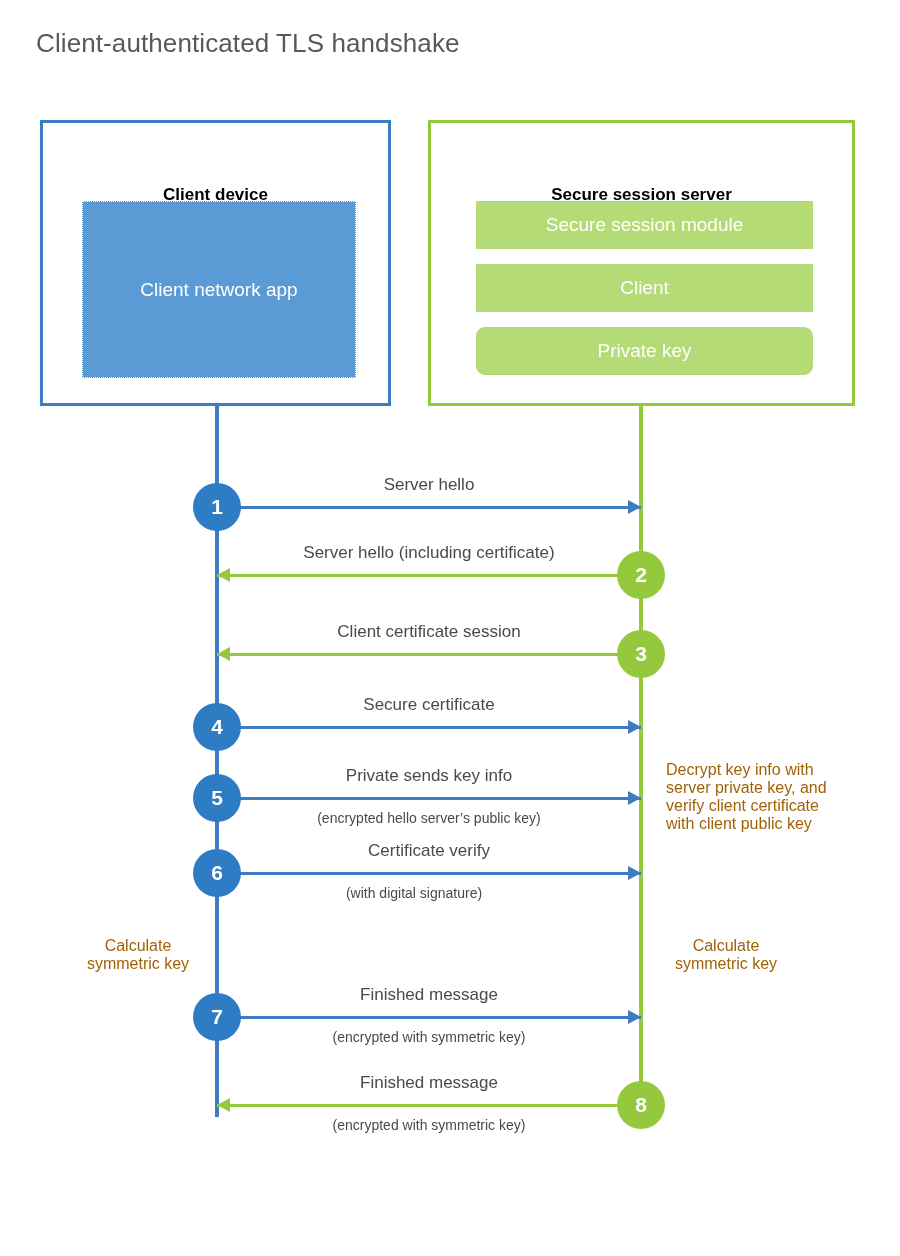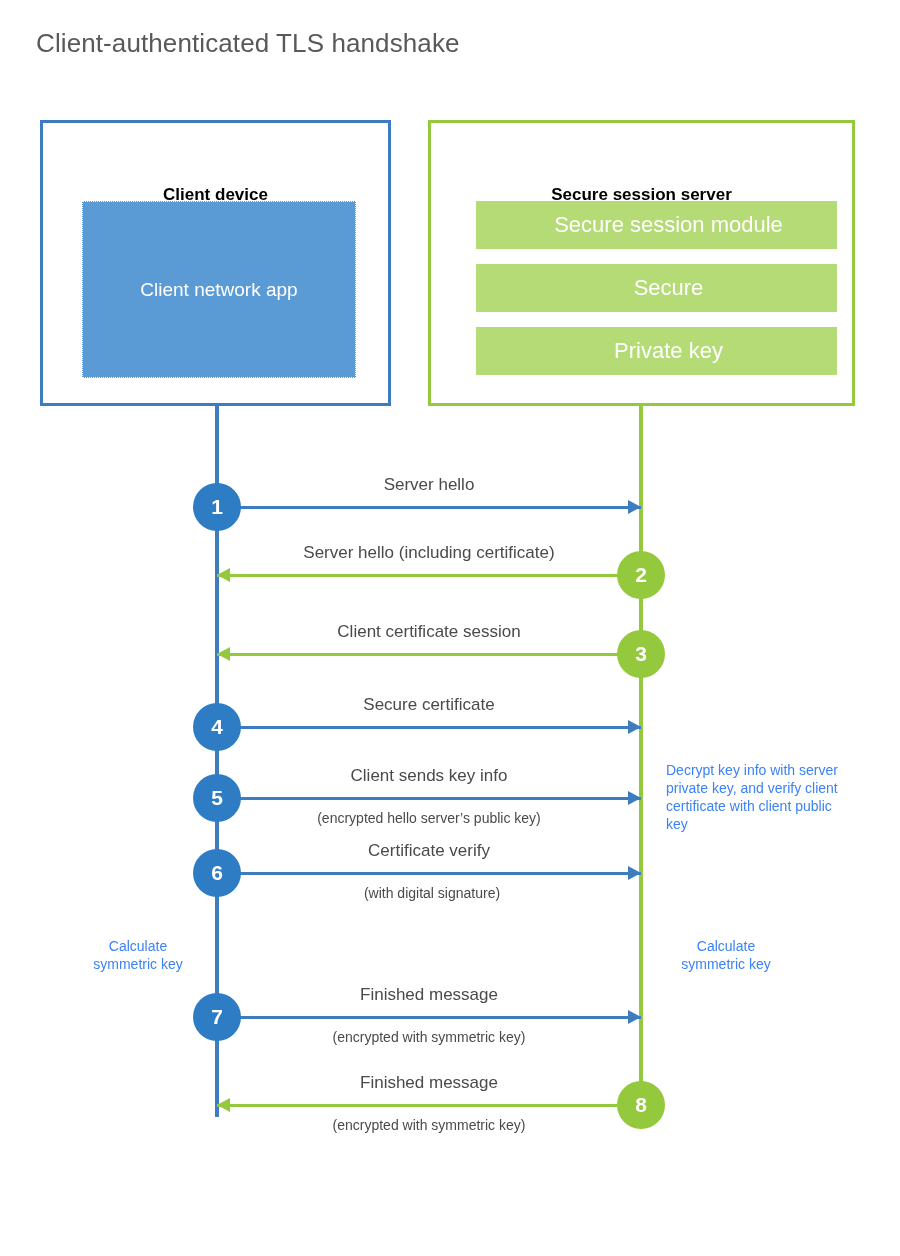--- a/index.html
+++ b/index.html
@@ -89,30 +89,29 @@
   }
 
   
   .server-bar {
     position: absolute;
     left: 45px;
     width: 337px;
     height: 48px;
     background: #b5db77;
     color: #ffffff;
-    font-size: 22px;
+    font-size: 19px;
     display: flex;
     align-items: center;
     justify-content: center;
     text-align: center;
-    padding-left: 24px;
   }
   #server-bar-0 { top: 78px; }
   #server-bar-1 { top: 141px; }
-  #server-bar-2 { top: 204px; }
+  #server-bar-2 { top: 204px; border-radius: 9px; }
 
   
   .lifeline {
     position: absolute;
     width: 4px;
   }
   #client-lifeline {
     left: 215px;
     top: 405px;
     height: 712px;
@@ -184,23 +183,23 @@
     color: #ffffff;
     font-size: 21px;
     font-weight: 700;
   }
   .step-circle.blue { background: #2e7cc4; }
   .step-circle.green { background: #95c93d; }
 
   
   .side-note {
     position: absolute;
-    font-size: 14px;
+    font-size: 16px;
     line-height: 18px;
-    color: #3b82f6;
+    color: #a16207;
   }
   #note-decrypt {
     left: 666px;
     top: 761px;
     width: 180px;
     text-align: left;
   }
   #note-calc-client {
     left: 77px;
     top: 937px;
@@ -222,21 +221,21 @@
   <div id="page-title">Client-authenticated TLS handshake</div>
 
   <div id="client-box" class="party-box">
     <div class="party-title">Client device</div>
     <div id="client-app">Client network app</div>
   </div>
 
   <div id="server-box" class="party-box">
     <div class="party-title">Secure session server</div>
     <div id="server-bar-0" class="server-bar">Secure session module</div>
-    <div id="server-bar-1" class="server-bar">Secure</div>
+    <div id="server-bar-1" class="server-bar">Client</div>
     <div id="server-bar-2" class="server-bar">Private key</div>
   </div>
 
   <div id="client-lifeline" class="lifeline"></div>
   <div id="server-lifeline" class="lifeline"></div>
 
   <div id="messages-layer">
       <div class="msg" style="top: 507px;">
         <div class="msg-line blue" style="left: 217px; width: 424px;"></div>
         <div class="arrow-head right-blue" style="left: 628px;"></div>
@@ -257,29 +256,29 @@
       </div>
       <div class="msg" style="top: 727px;">
         <div class="msg-line blue" style="left: 217px; width: 424px;"></div>
         <div class="arrow-head right-blue" style="left: 628px;"></div>
         <div class="msg-label" style="left: 217px; width: 424px;">Secure certificate</div>
         <div class="step-circle blue" style="left: 193px; top: -24px;">4</div>
       </div>
       <div class="msg" style="top: 798px;">
         <div class="msg-line blue" style="left: 217px; width: 424px;"></div>
         <div class="arrow-head right-blue" style="left: 628px;"></div>
-        <div class="msg-label" style="left: 217px; width: 424px;">Client sends key info</div>
+        <div class="msg-label" style="left: 217px; width: 424px;">Private sends key info</div>
         <div class="msg-sublabel" style="left: 217px; width: 424px;">(encrypted hello server’s public key)</div>
         <div class="step-circle blue" style="left: 193px; top: -24px;">5</div>
       </div>
       <div class="msg" style="top: 873px;">
         <div class="msg-line blue" style="left: 217px; width: 424px;"></div>
         <div class="arrow-head right-blue" style="left: 628px;"></div>
         <div class="msg-label" style="left: 217px; width: 424px;">Certificate verify</div>
-        <div class="msg-sublabel" style="left: 220px; width: 424px; text-align: center;">(with digital signature)</div>
+        <div class="msg-sublabel" style="left: 202px; width: 424px; text-align: center;">(with digital signature)</div>
         <div class="step-circle blue" style="left: 193px; top: -24px;">6</div>
       </div>
       <div class="msg" style="top: 1017px;">
         <div class="msg-line blue" style="left: 217px; width: 424px;"></div>
         <div class="arrow-head right-blue" style="left: 628px;"></div>
         <div class="msg-label" style="left: 217px; width: 424px;">Finished message</div>
         <div class="msg-sublabel" style="left: 217px; width: 424px;">(encrypted with symmetric key)</div>
         <div class="step-circle blue" style="left: 193px; top: -24px;">7</div>
       </div>
       <div class="msg" style="top: 1105px;">

